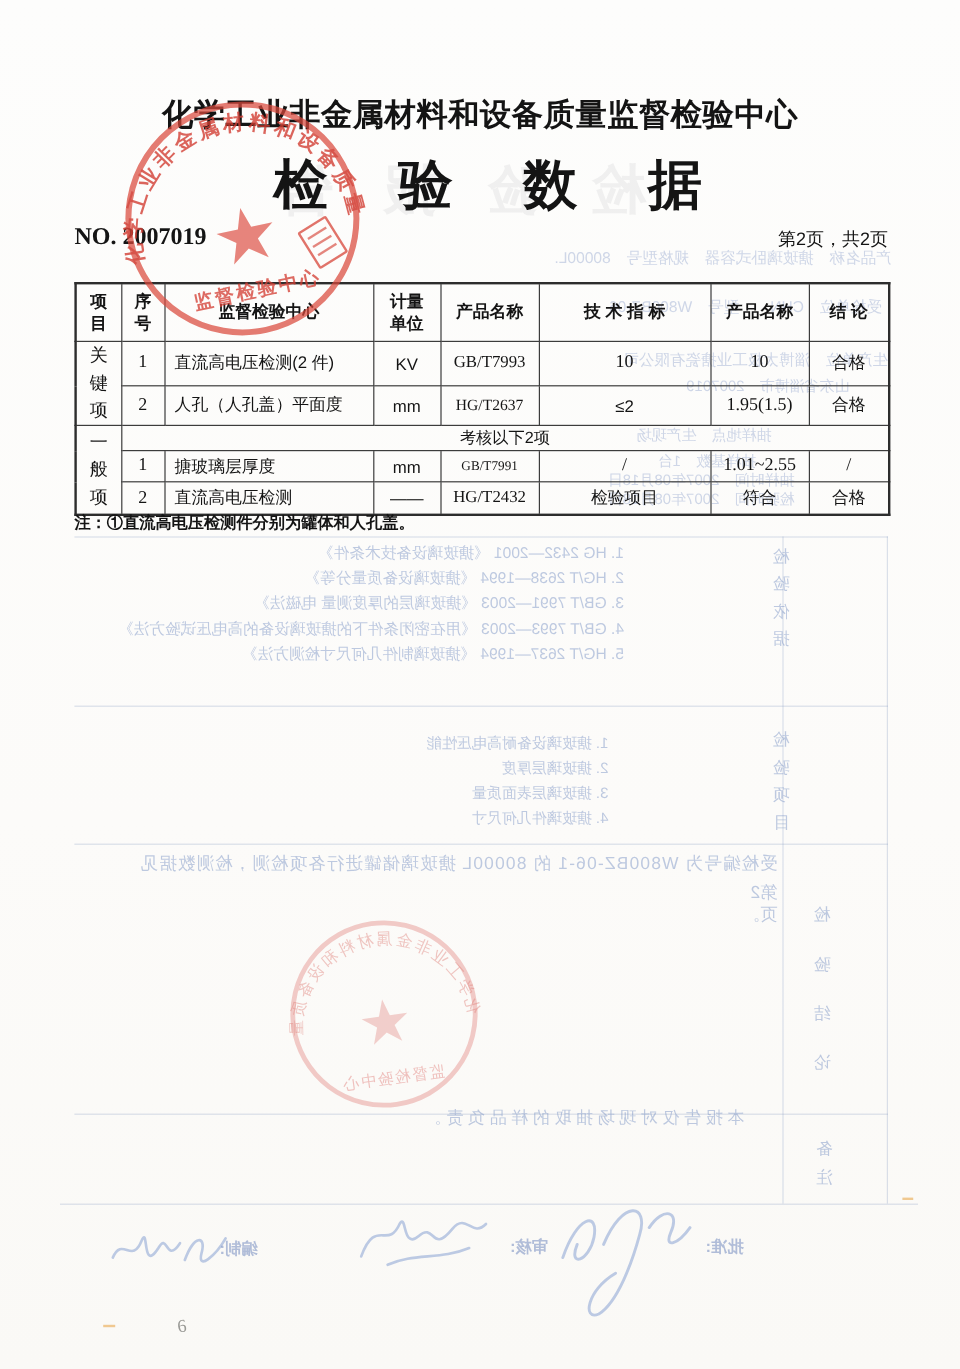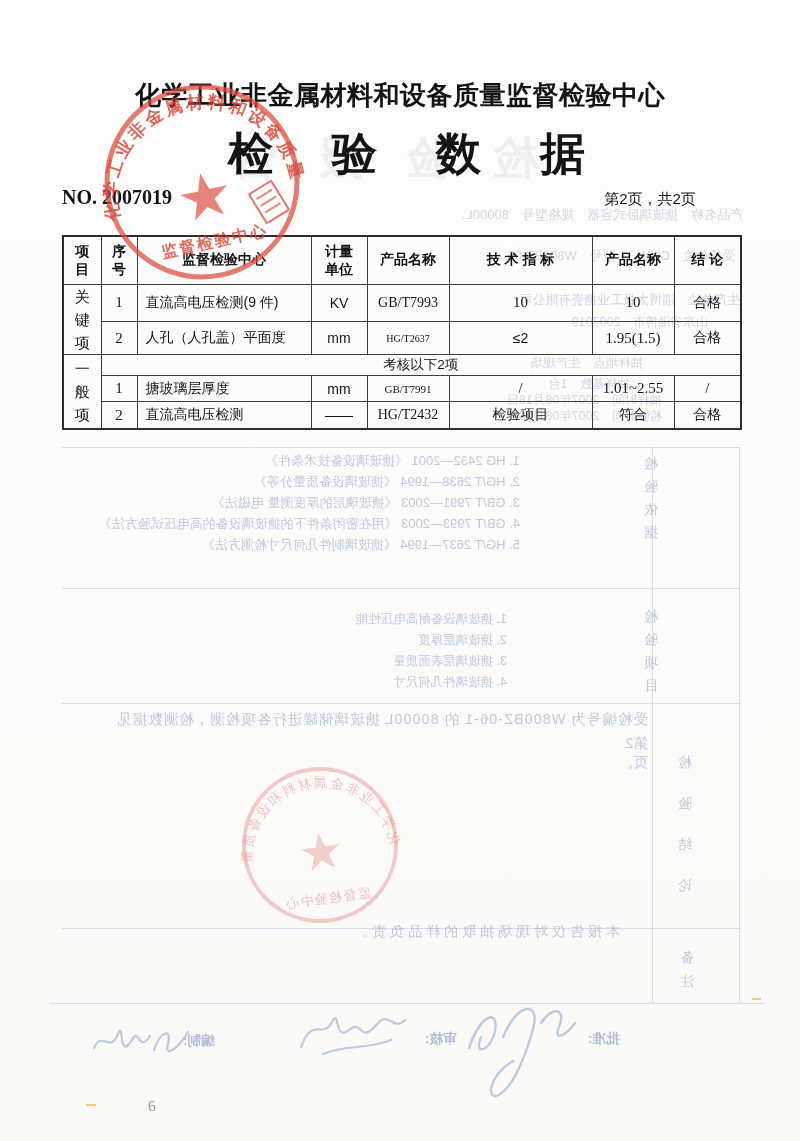--- a/index.html
+++ b/index.html
@@ -11,21 +11,21 @@
     color:#141414;
   }
   .abs{position:absolute;}
   
   .org-title{left:0; top:78px; width:800px; text-align:center;
     font-size:26px; font-weight:700; letter-spacing:0.5px; z-index:4;}
   .doc-title{left:228px; top:124px; font-size:45px; font-weight:700;
     letter-spacing:59px; white-space:nowrap; z-index:4;}
   .report-no{left:62px; top:186px; font-size:20px;
     font-family:"Liberation Serif", serif; font-weight:700; z-index:4;}
-  .page-info{left:560px; top:190px; width:180px; text-align:center; font-size:15px; z-index:4;}
+  .page-info{left:560px; top:190px; width:180px; text-align:right; font-size:15px; z-index:4;}
   table{border-collapse:collapse; table-layout:fixed; background:transparent; z-index:3;}
   table.outer{border:2px solid #2d2d2d;}
   td{border:1px solid #3c3c3c; text-align:center; vertical-align:middle;
      font-size:14px; padding:0 2px; overflow:hidden;}
   td.lbl{font-weight:600;}
   td.left{text-align:left; padding-left:8px;}
   td.serif{font-family:"Liberation Serif", serif; font-size:15px;}
   .stack{white-space:pre-line; line-height:1.3;}
   .group{white-space:pre-line; line-height:1.55; font-size:15px;}
   .note-line{left:62px; top:427px; font-size:13.5px; font-weight:600; z-index:4;}
@@ -153,32 +153,32 @@
       <td class="lbl">产品名称</td>
       <td class="lbl">技 术 指 标</td>
       <td class="lbl">产品名称</td>
       <td class="lbl">结 论</td>
     </tr>
     <tr style="height:35px">
       <td rowspan="2" class="group">关
 键
 项</td>
       <td class="serif">1</td>
-      <td class="left">直流高电压检测(9 件)</td>
+      <td class="left">直流高电压检测(2 件)</td>
       <td>KV</td>
       <td class="serif" style="font-size:14px">GB/T7993</td>
       <td class="serif">10</td>
       <td class="serif">10</td>
       <td>合格</td>
     </tr>
     <tr style="height:31px">
       <td class="serif">2</td>
       <td class="left">人孔（人孔盖）平面度</td>
       <td>mm</td>
-      <td class="serif" style="font-size:10px">HG/T2637</td>
+      <td class="serif" style="font-size:13px">HG/T2637</td>
       <td>≤2</td>
       <td class="serif">1.95(1.5)</td>
       <td>合格</td>
     </tr>
     <tr style="height:21px">
       <td rowspan="3" class="group">一
 般
 项</td>
       <td colspan="7" style="font-size:13.5px">考核以下2项</td>
     </tr>
@@ -196,20 +196,21 @@
       <td class="left">直流高电压检测</td>
       <td>——</td>
       <td class="serif" style="font-size:14px">HG/T2432</td>
       <td>检验项目</td>
       <td>符合</td>
       <td>合格</td>
     </tr>
   </tbody>
     </table>
 
+  <div class="abs note-line">注：①直流高电压检测件分别为罐体和人孔盖。</div>
 
   <svg class="abs seal" viewBox="0 0 212 212">
     <circle cx="106" cy="106" r="95" fill="none" stroke="rgba(217,72,60,0.8)" stroke-width="5"></circle>
     <defs>
         <path id="farc" d="M 18 120 A 88 88 0 0 1 194 120"></path>
       </defs>
     <text font-size="17.5" fill="rgba(210,60,50,0.88)" font-weight="bold" letter-spacing="3">
       <textPath href="#farc" startOffset="50%" text-anchor="middle">化学工业非金属材料和设备质量</textPath>
     </text>
     <text x="106" y="142" text-anchor="middle" font-size="62" fill="rgba(222,82,70,0.78)">★</text>

